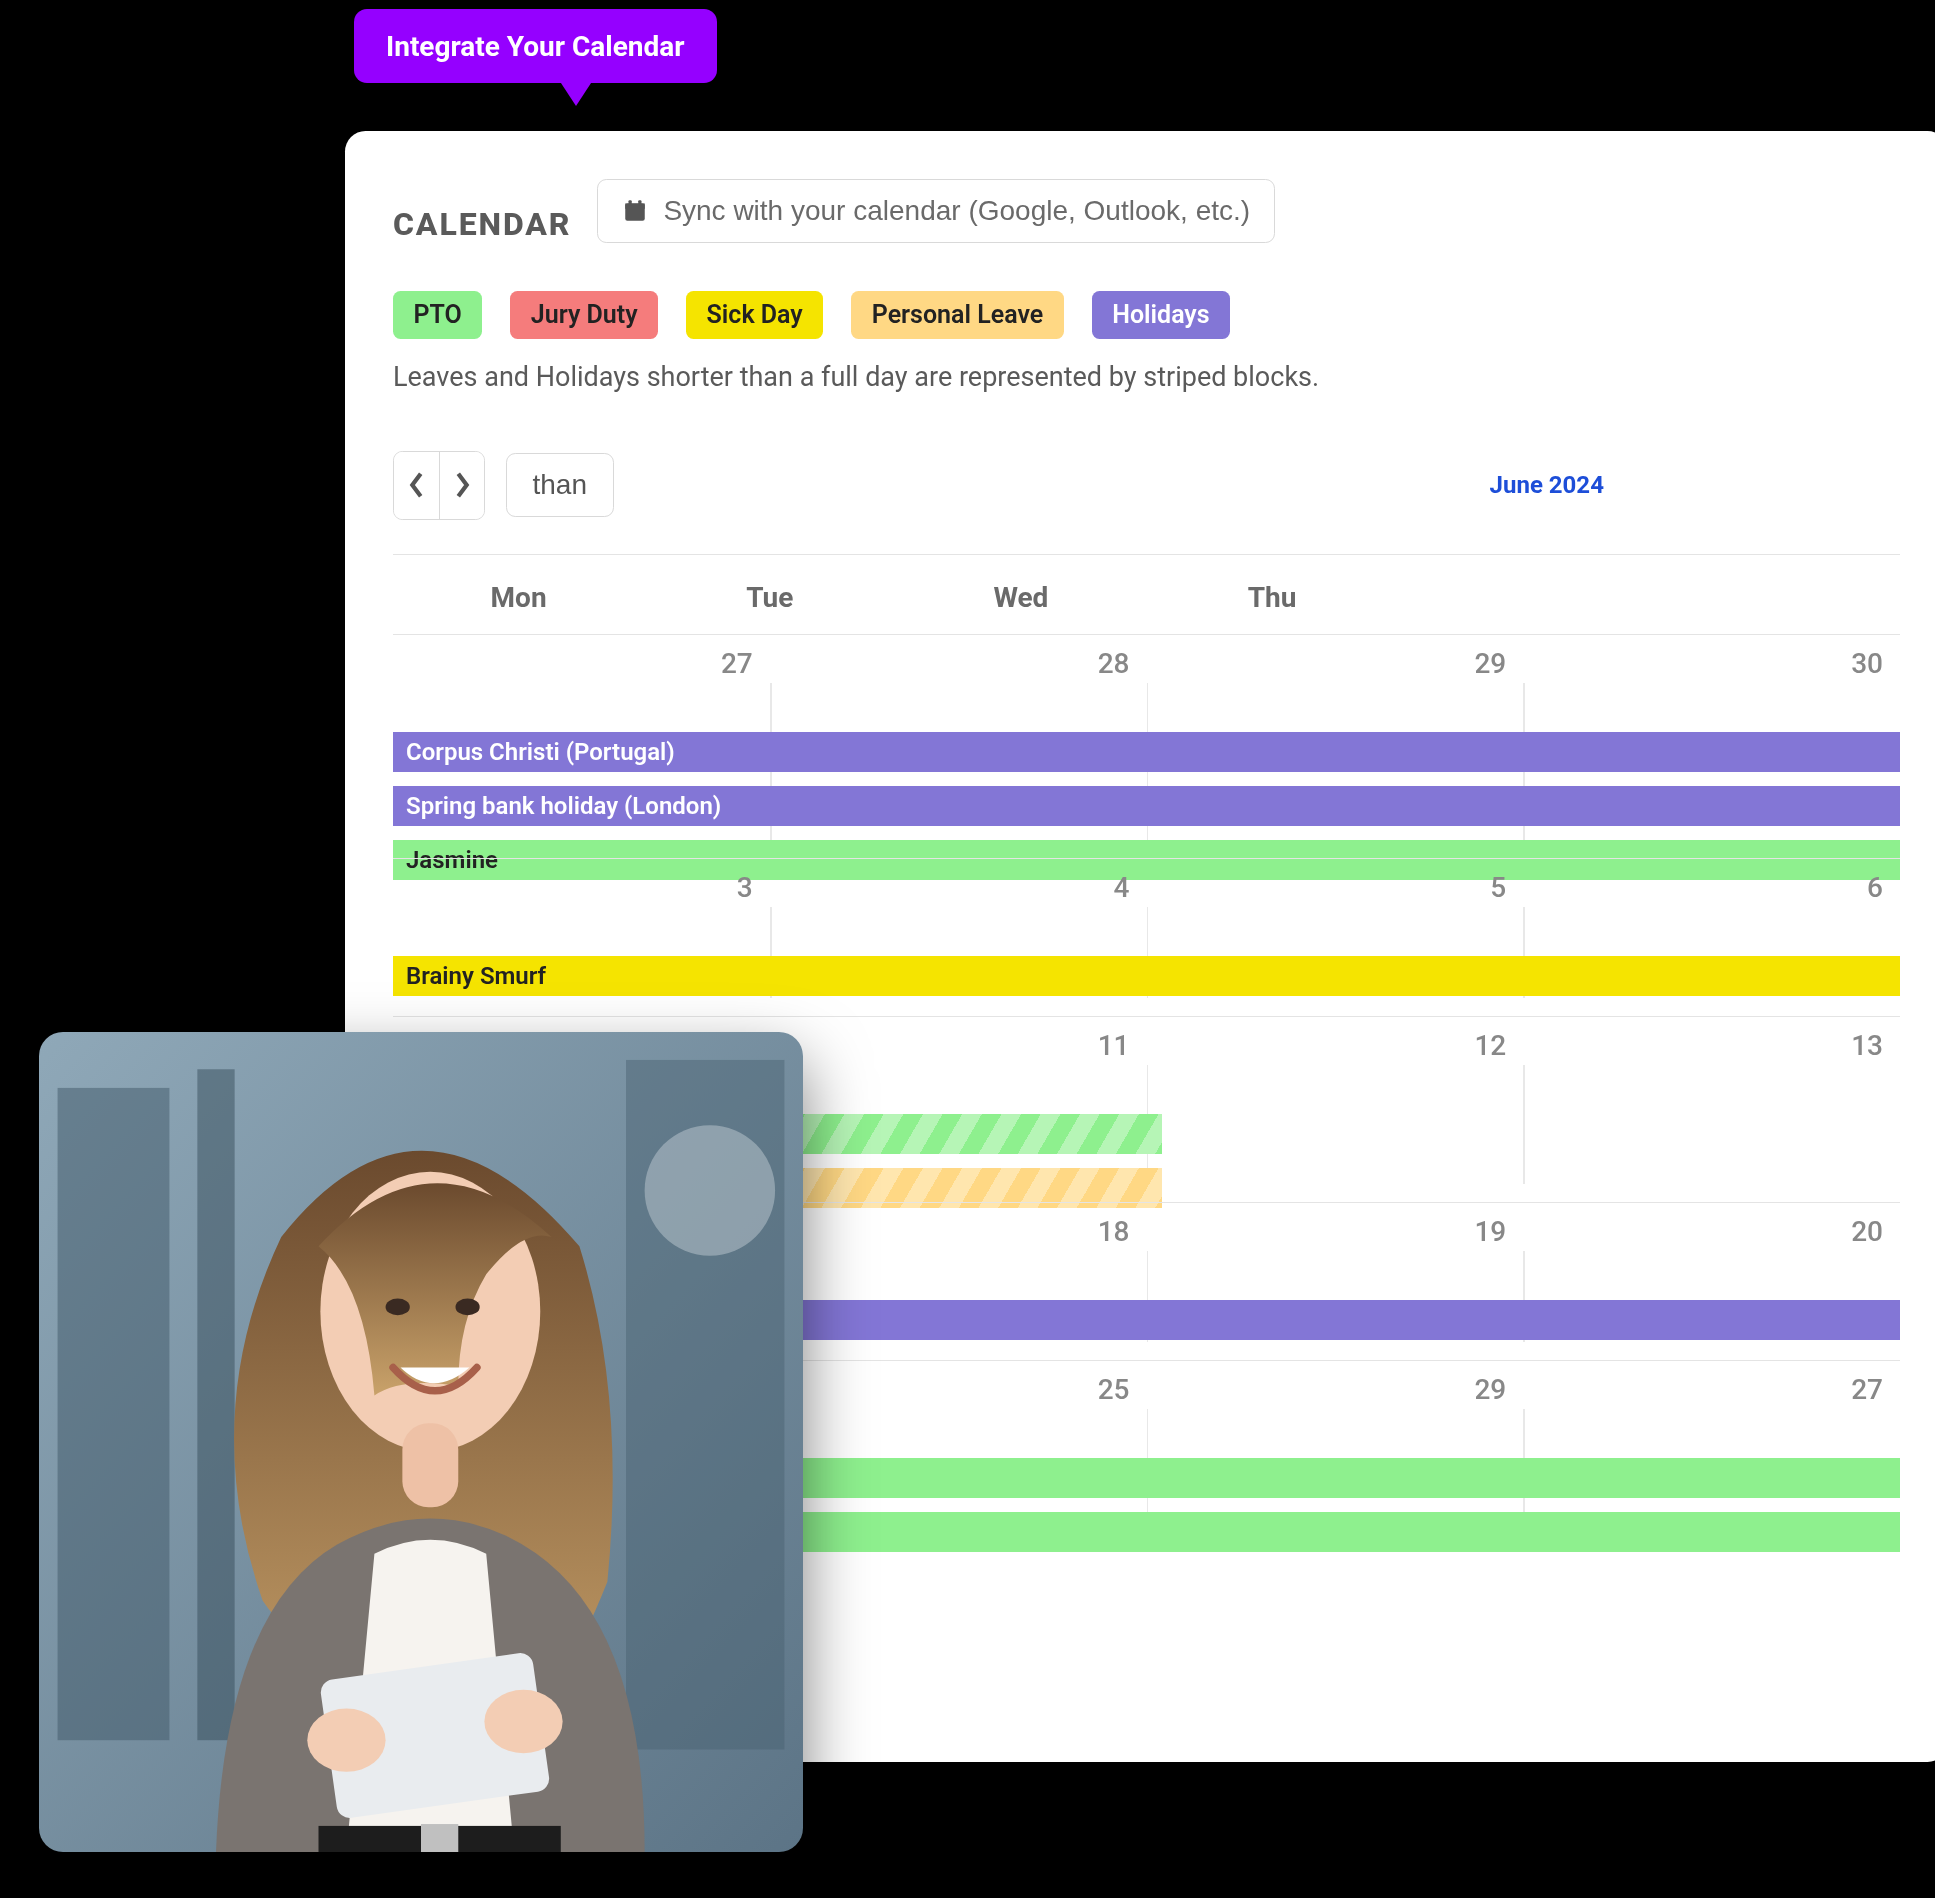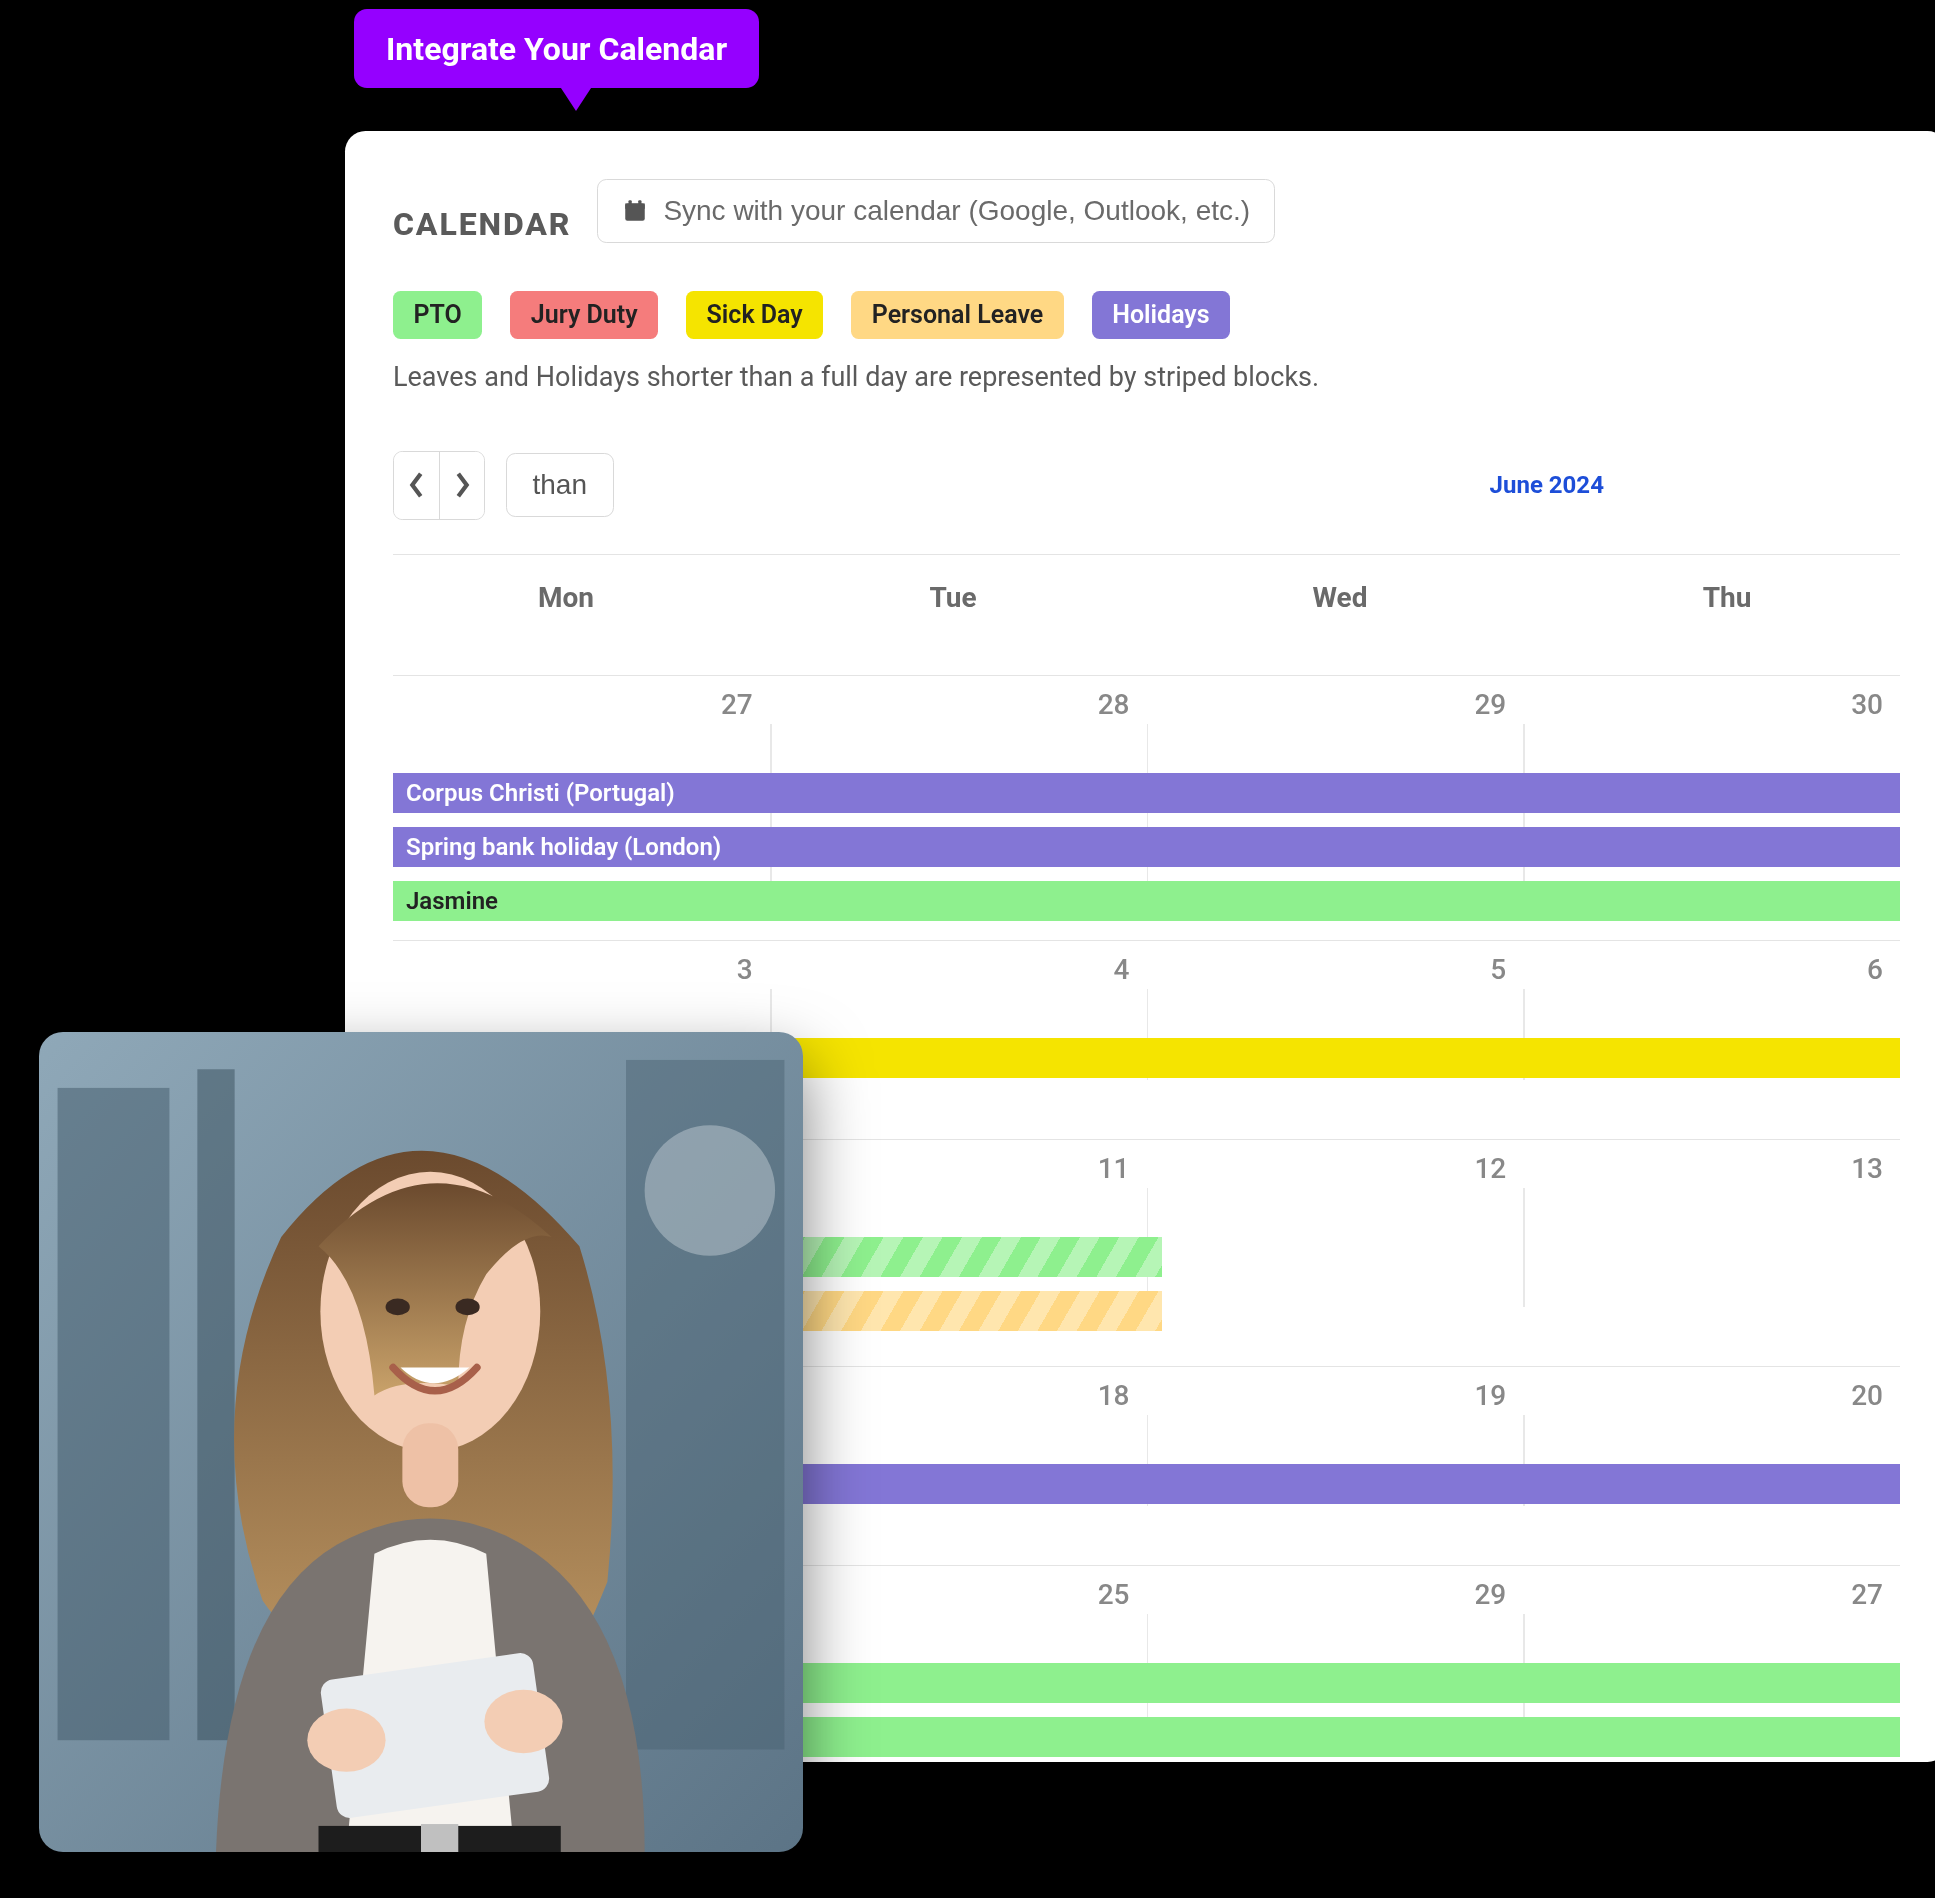--- a/index.html
+++ b/index.html
@@ -11,21 +11,21 @@
   position: relative;
   overflow: hidden;
 }
 .tooltip {
   position: absolute;
   top: 9.3px;
   left: 354px;
   background: #9500ff;
   color: #fff;
   font-weight: 700;
-  font-size: 32px;
+  font-size: 28px;
   padding: 20.5px 32px;
   border-radius: 13px;
   z-index: 100;
 }
 .tooltip::after {
   content: '';
   position: absolute;
   bottom: -22.4px;
   left: 205px;
   width: 0; height: 0;
@@ -72,23 +72,22 @@
 .nav-btn + .nav-btn { border-left: 1.9px solid #d9d9d9; }
 .nav-btn svg { width: 17px; height: 28px; stroke: #555; stroke-width: 3; fill: none; }
 .today-btn {
   border: 1.9px solid #d9d9d9; border-radius: 9.3px; background: #fff;
   font-size: 28px; color: #555; padding: 15px 26px; cursor: pointer;
 }
 .month-label { flex: 1; text-align: center; font-size: 24px; font-weight: 700; color: #1d4ed8; margin-left: 559px; }
 
 .grid {
   display: grid;
-  grid-template-columns: repeat(4, 1fr);
+  grid-template-columns: repeat(6, 1fr);
   border-top: 1.9px solid #e4e4e4;
-  gap: 41px;
 }
 .day-header {
   text-align: center; font-size: 28px; font-weight: 700; color: #6a6a6a;
   padding: 26px 0 20.5px 0;
 }
 .week {
   display: grid;
   grid-template-columns: repeat(4, 1fr);
   grid-column: 1 / -1;
   position: relative;

